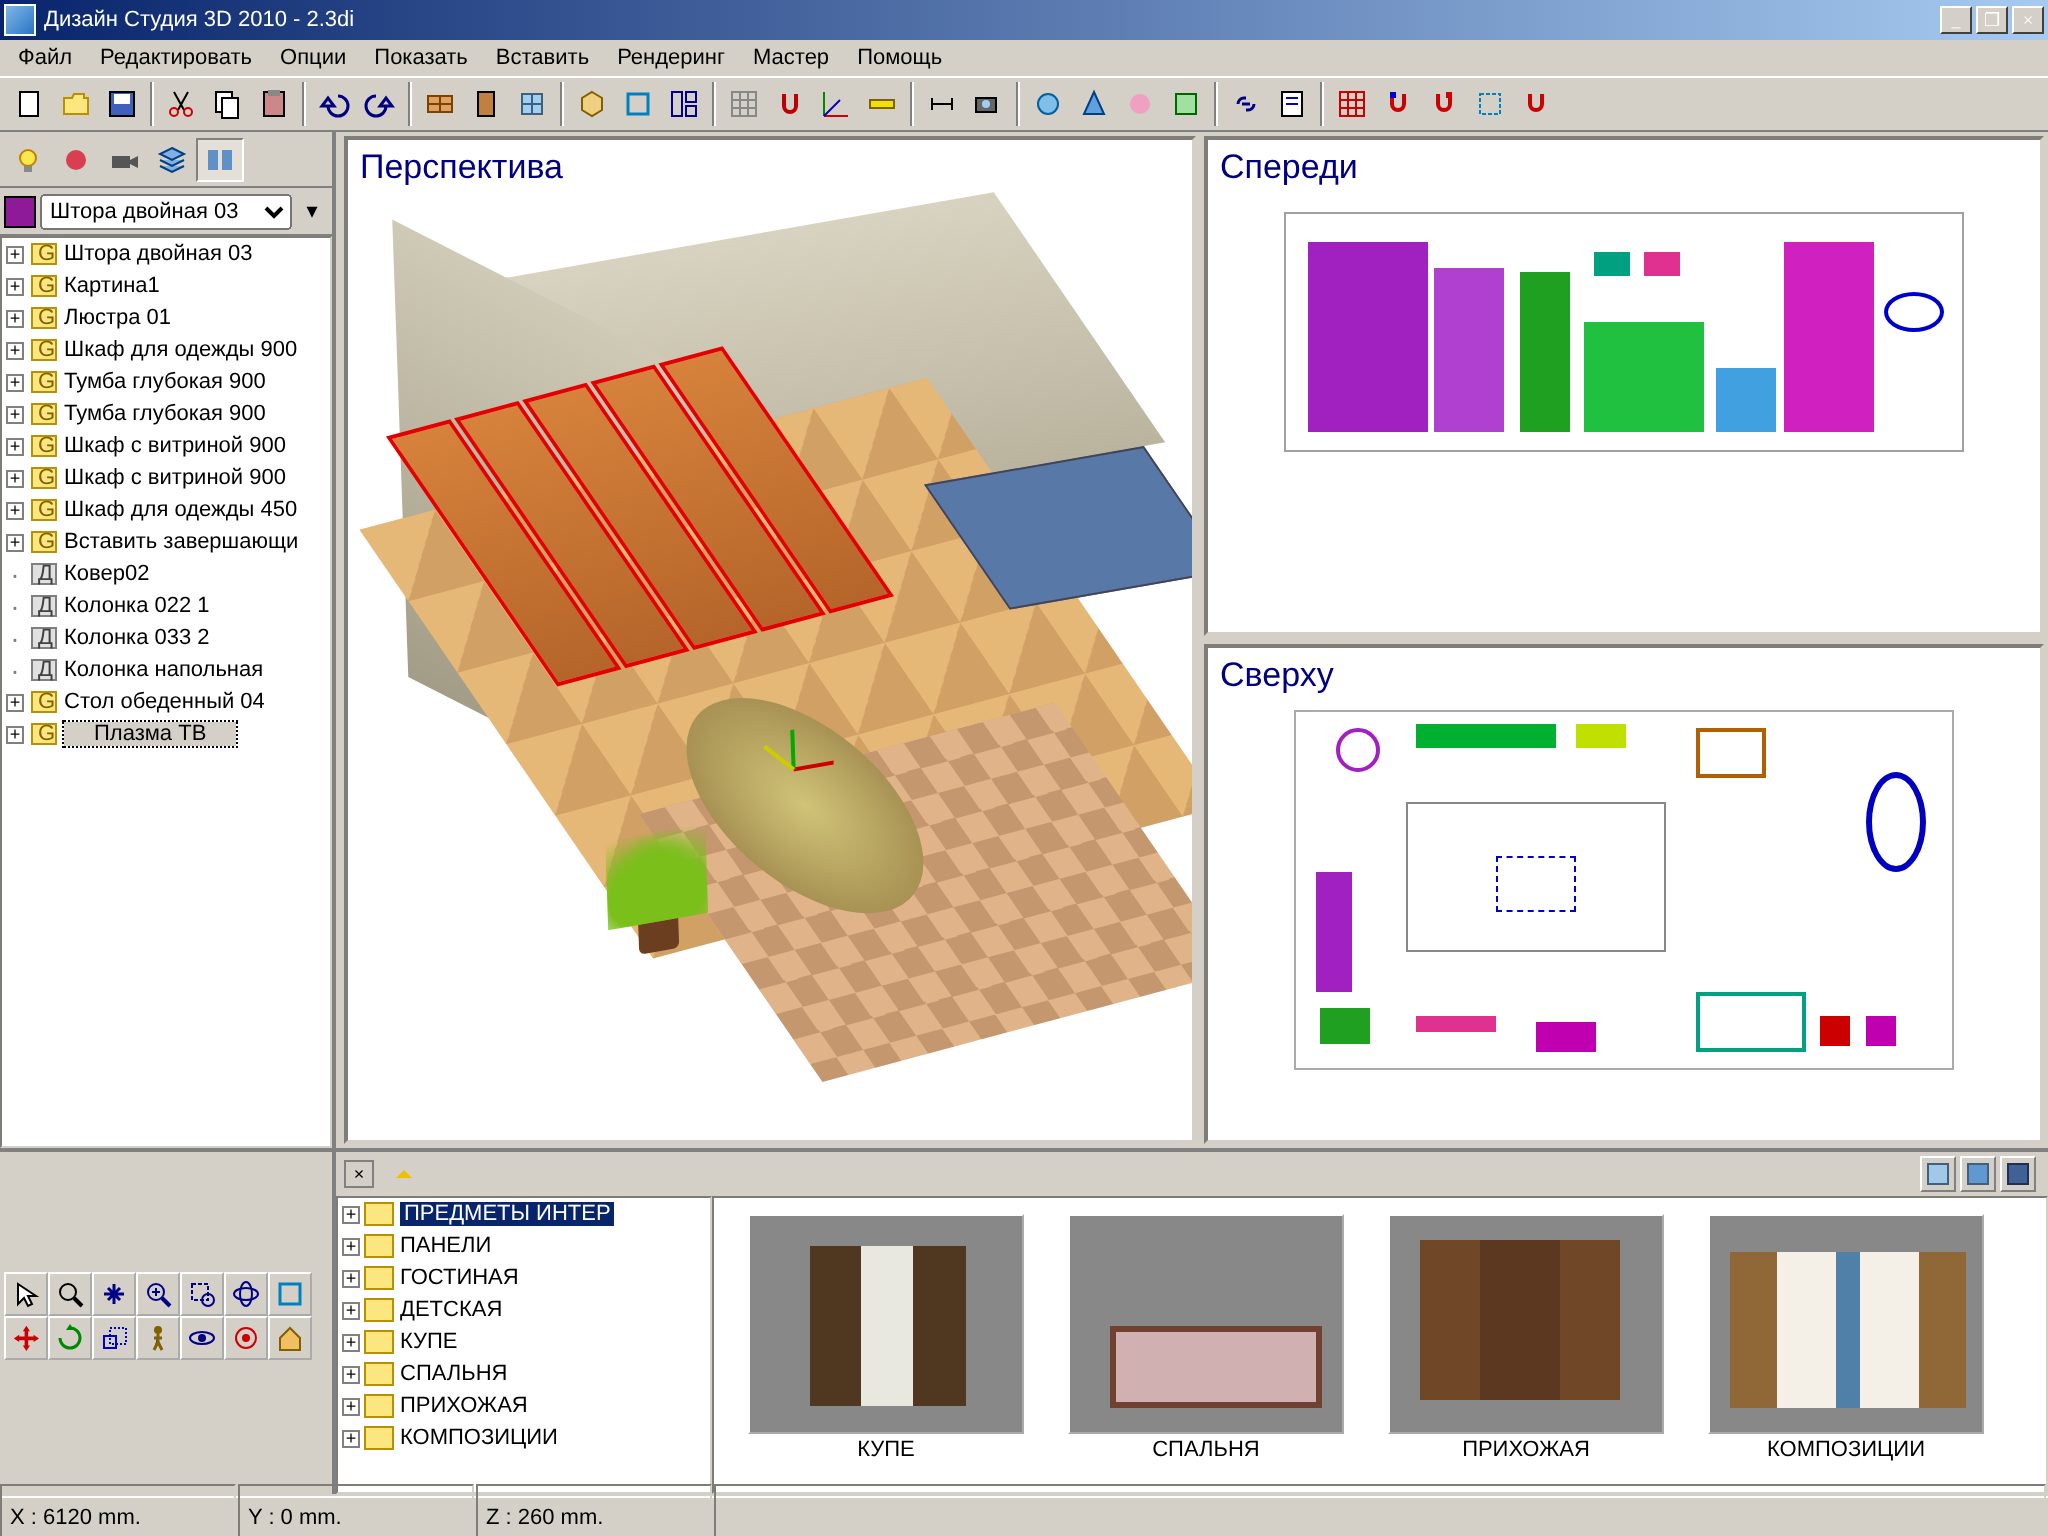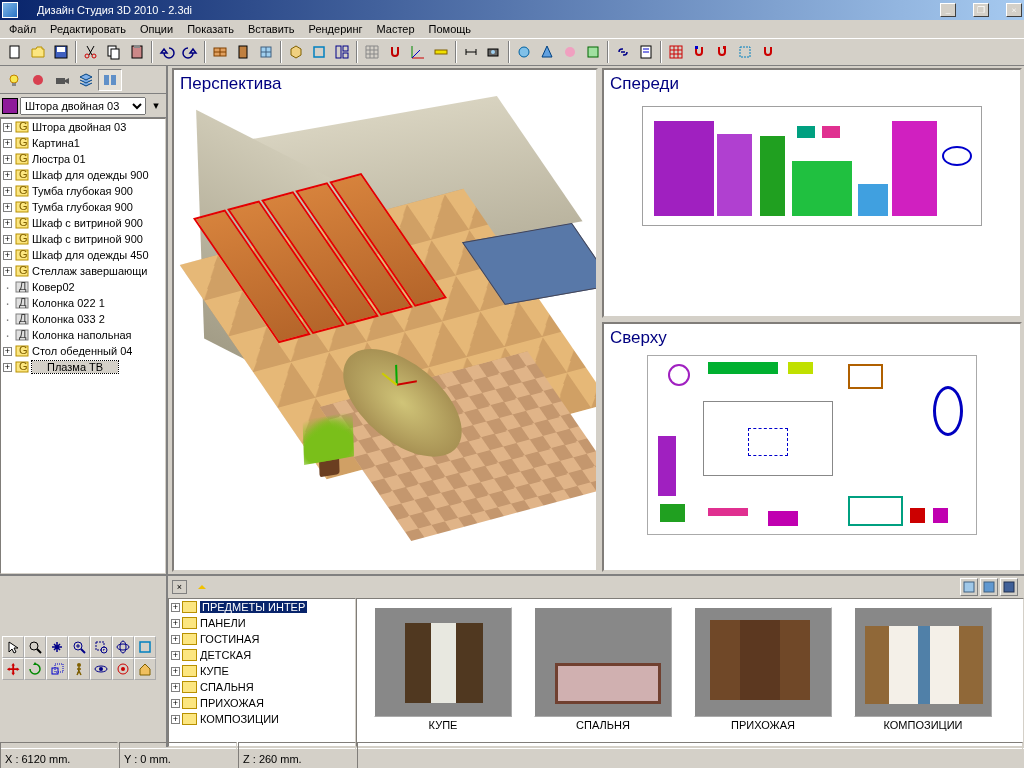--- a/index.html
+++ b/index.html
@@ -1,17 +1,17 @@
 <!DOCTYPE html>
 <html><head>
 <meta charset="utf-8">
 <style>
 * { margin:0; padding:0; box-sizing:border-box; font-family:Tahoma,Arial,sans-serif; font-size:11px; user-select:none; }
 body { background:#d4d0c8; width:1024px; height:768px; overflow:hidden; }
-.titlebar { height:20px; background:linear-gradient(90deg,#08246b 0%,#a6caf0 100%); color:#fff; display:flex; align-items:center; padding:0 2px;gap:15px; }
+.titlebar { height:20px; background:linear-gradient(90deg,#08246b 0%,#a6caf0 100%); color:#fff; display:flex; align-items:center; padding:0 2px; }
 .titlebar .icon{ width:16px; height:16px; background:linear-gradient(135deg,#7fb8e8,#2a74c4); border:1px solid #fff; margin-right:4px; }
 .titlebar .spacer{flex:1}
 .sysbtn{ width:16px; height:14px; background:#d4d0c8; border:1px solid #fff; border-right-color:#404040; border-bottom-color:#404040; margin-left:2px; display:flex; align-items:center; justify-content:center; font-size:9px; font-family:Verdana;}
 .menubar{ height:18px; background:#d4d0c8; display:flex; align-items:center; padding:0 2px; }
 .menubar .item{ padding:2px 7px; cursor:default; }
 .toolbar{ height:28px; background:#d4d0c8; border-top:1px solid #fff; border-bottom:1px solid #808080; display:flex; align-items:center; padding:0 4px; gap:1px; }
 .tbtn{ width:22px; height:22px; border:1px solid transparent; display:flex; align-items:center; justify-content:center; }
 .sep{ width:6px; height:22px; border-left:1px solid #808080; border-right:1px solid #fff; margin:0 2px; width:2px; }
 svg{display:block}
 
@@ -439,21 +439,21 @@
           <span class="lbl">Шкаф для одежды 450</span>
         </div>
         <div class="tree-item">
           <span class="exp">+</span>
           <span class="ic">
             <svg width="14" height="12">
               <rect x="1" y="1" width="12" height="10" fill="#fce680" stroke="#b89000"></rect>
               <text x="4" y="9" font-size="8" fill="#806000">G</text>
             </svg>
           </span>
-          <span class="lbl">Стеллаж завершающи</span>
+          <span class="lbl">Вставить завершающи</span>
         </div>
         <div class="tree-item">
           <span class="noexp">·</span>
           <span class="ic">
             <svg width="14" height="12">
               <rect x="1" y="1" width="12" height="10" fill="#e0e0e0" stroke="#808080"></rect>
               <text x="4" y="9" font-size="8" fill="#404040">Д</text>
             </svg>
           </span>
           <span class="lbl">Ковер02</span>

